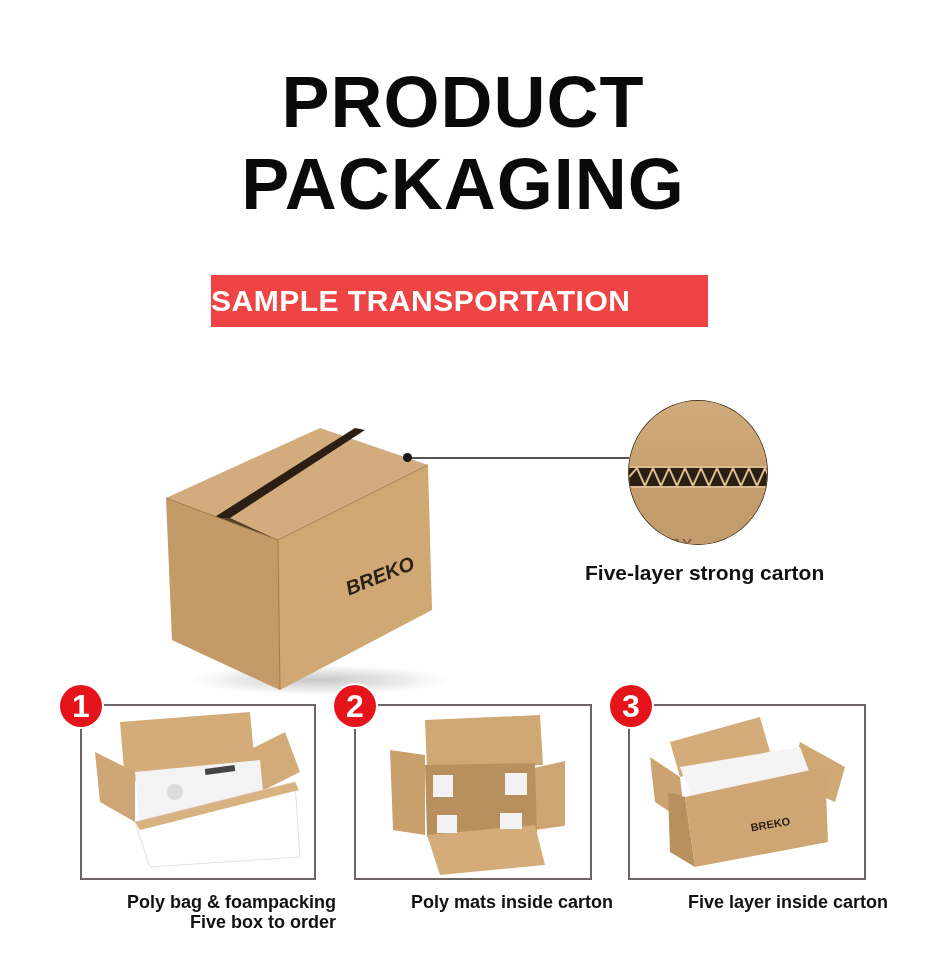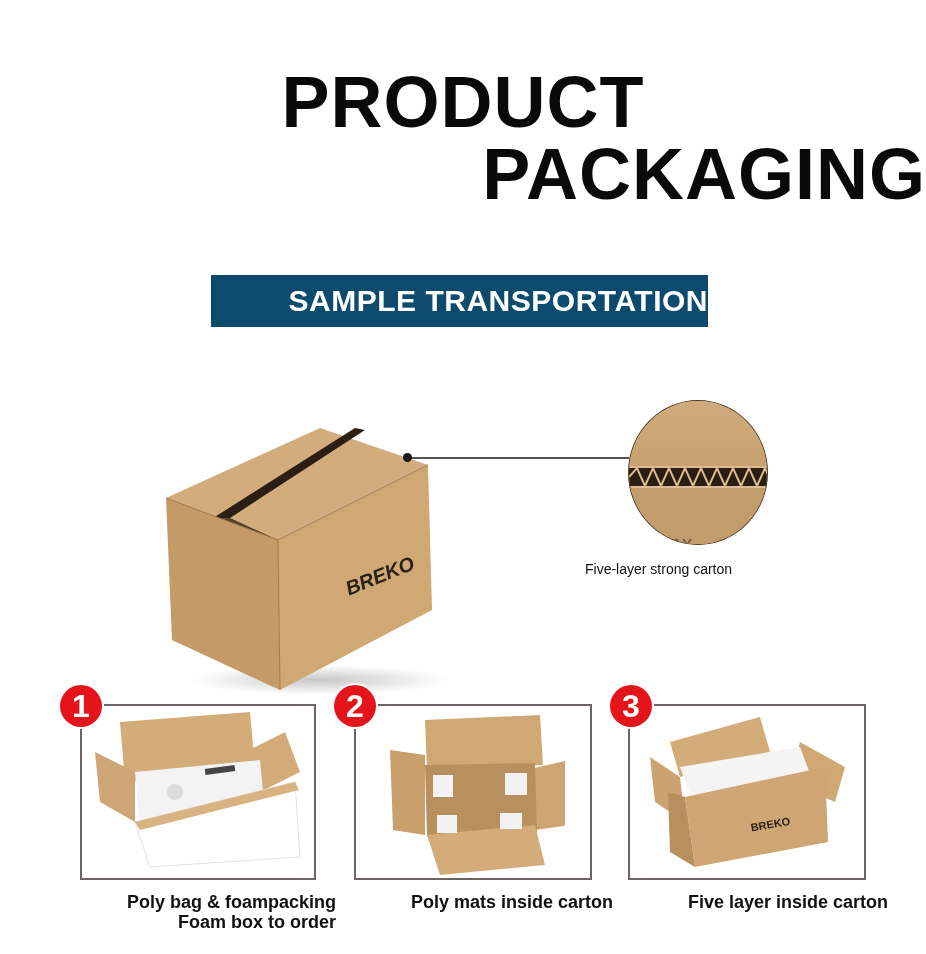--- a/index.html
+++ b/index.html
@@ -5,44 +5,44 @@
   * { box-sizing: border-box; margin: 0; padding: 0; }
   html, body { width: 926px; height: 954px; background: #ffffff; overflow: hidden; }
   body { position: relative; font-family: "Liberation Sans", sans-serif; color: #111; }
 
   .title {
     position: absolute; left: 0; width: 926px; text-align: center;
     font-family: "Liberation Sans", sans-serif; font-weight: 700;
     font-size: 72px; line-height: 1; color: #0a0a0a; letter-spacing: 1px;
   }
   .title.l1 { top: 66px; }
-  .title.l2 { top: 138px; text-align: right; }
+  .title.l2 { top: 148px; }
 
   .banner {
     position: absolute; left: 211px; top: 275px; width: 497px; height: 52px;
-    background: #0c4a6e; color: #fff; text-align: right;
+    background: #ef4444; color: #fff; text-align: left;
     font-weight: 700; font-size: 30px; line-height: 52px; letter-spacing: 0.5px;
   }
 
   
   .main-box { position: absolute; left: 150px; top: 410px; width: 300px; height: 290px; }
   .shadow { position: absolute; left: 190px; top: 665px; width: 260px; height: 30px;
     background: radial-gradient(ellipse at center, rgba(0,0,0,0.22), rgba(0,0,0,0) 70%); }
 
   .callout-line { position: absolute; left: 407px; top: 457px; width: 222px; height: 1.5px; background: #555; }
   .callout-dot { position: absolute; left: 403px; top: 453px; width: 9px; height: 9px; border-radius: 50%; background: #1a1a1a; }
 
   .zoom-circle { position: absolute; left: 628px; top: 400px; width: 140px; height: 145px; border-radius: 50%;
     overflow: hidden; border: 1.5px solid #4a3a28; background: #c9a474; }
   .zc-top { position: absolute; left: 0; top: 0; width: 100%; height: 65px; background: linear-gradient(#d0ab7b,#c8a170); }
   .zc-mid { position: absolute; left: 0; top: 65px; width: 100%; height: 22px; background: #2a1d12; }
   .zc-bot { position: absolute; left: 0; top: 87px; width: 100%; height: 60px; background: #c39c6b; }
   .zc-text { position: absolute; left: 20px; top: 136px; font-size: 16px; font-weight: 700; color: #6b5238; letter-spacing: 2px; opacity: 0.8; }
 
-  .caption-main { position: absolute; left: 585px; top: 561px; font-size: 14px; font-weight: 400; color: #111; }
+  .caption-main { position: absolute; left: 585px; top: 561px; font-size: 21px; font-weight: 700; color: #111; }
 
   
   .step { position: absolute; }
   .frame { position: absolute; border: 2px solid #6d6464; background: #fff; }
   .badge { position: absolute; width: 42px; height: 42px; border-radius: 50%; background: #e4141a;
     color: #fff; font-weight: 700; font-size: 32px; line-height: 42px; text-align: center;
     box-shadow: 0 0 0 2px #fff; }
   .step-caption { position: absolute; width: 280px; text-align: right; font-size: 18px; font-weight: 700;
     line-height: 20px; color: #111; }
   .step svg { position: absolute; }
@@ -97,21 +97,21 @@
     <polygon points="0,40 40,60 40,110 5,90" fill="#cfa675"></polygon>
     <polygon points="150,40 190,20 205,60 165,80" fill="#d2ab78"></polygon>
     <polygon points="40,60 165,48 170,100 45,120" fill="#f3f3f3"></polygon>
     <polygon points="40,110 200,70 205,145 55,155" fill="#ffffff" stroke="#e2e2e2"></polygon>
     <polygon points="40,110 200,70 204,78 45,118" fill="#d9b282"></polygon>
     <rect x="110" y="55" width="30" height="6" fill="#444" transform="rotate(-8 125 58)"></rect>
     <circle cx="80" cy="80" r="8" fill="#dcdcdc"></circle>
   </svg>
   <div class="badge" style="left:60px;top:685px;">1</div>
   <div class="step-caption" style="left:56px;top:892px;">Poly bag &amp; foampacking</div>
-  <div class="step-caption" style="left:56px;top:912px;">Foam box to order</div>
+  <div class="step-caption" style="left:56px;top:912px;">Five box to order</div>
 </div>
 
 <div class="step">
   <div class="frame" style="left:354px;top:704px;width:238px;height:176px;"></div>
   <svg style="left:385px;top:715px;" width="180" height="160" viewBox="0 0 180 160">
     <polygon points="5,35 40,40 40,120 8,115" fill="#c9a06c"></polygon>
     <polygon points="40,5 155,0 158,50 42,55" fill="#d0a874"></polygon>
     <polygon points="140,55 185,45 185,110 150,115" fill="#cda572"></polygon>
     <polygon points="40,50 150,48 152,118 42,122" fill="#b8905e"></polygon>
     <polygon points="42,120 150,110 160,150 55,160" fill="#d3ac7a"></polygon>

